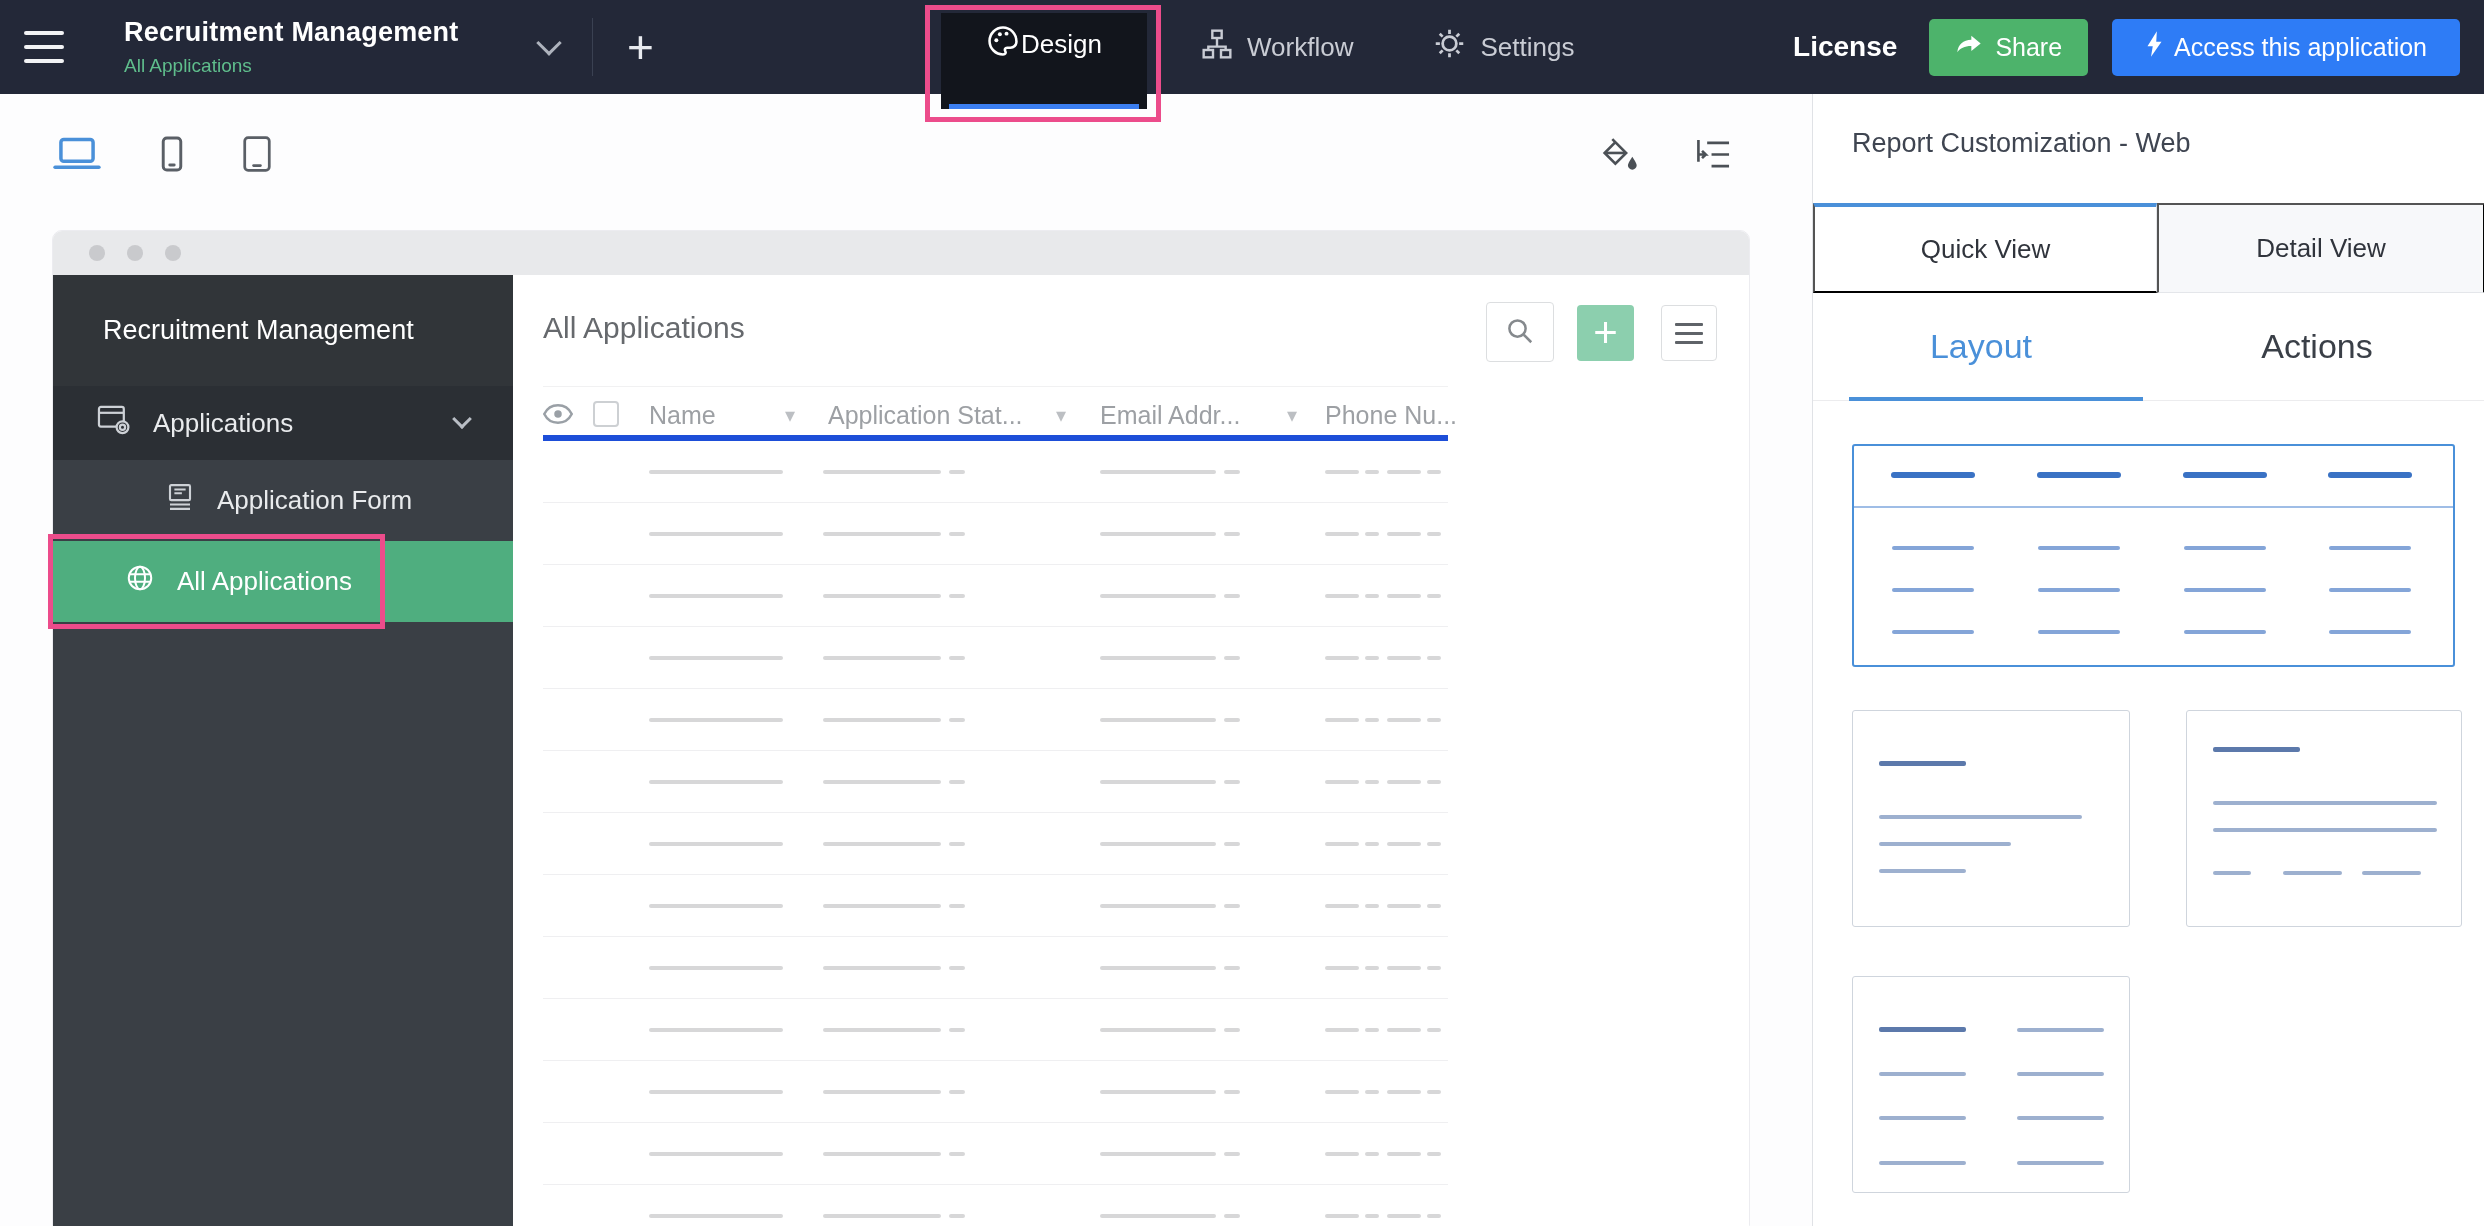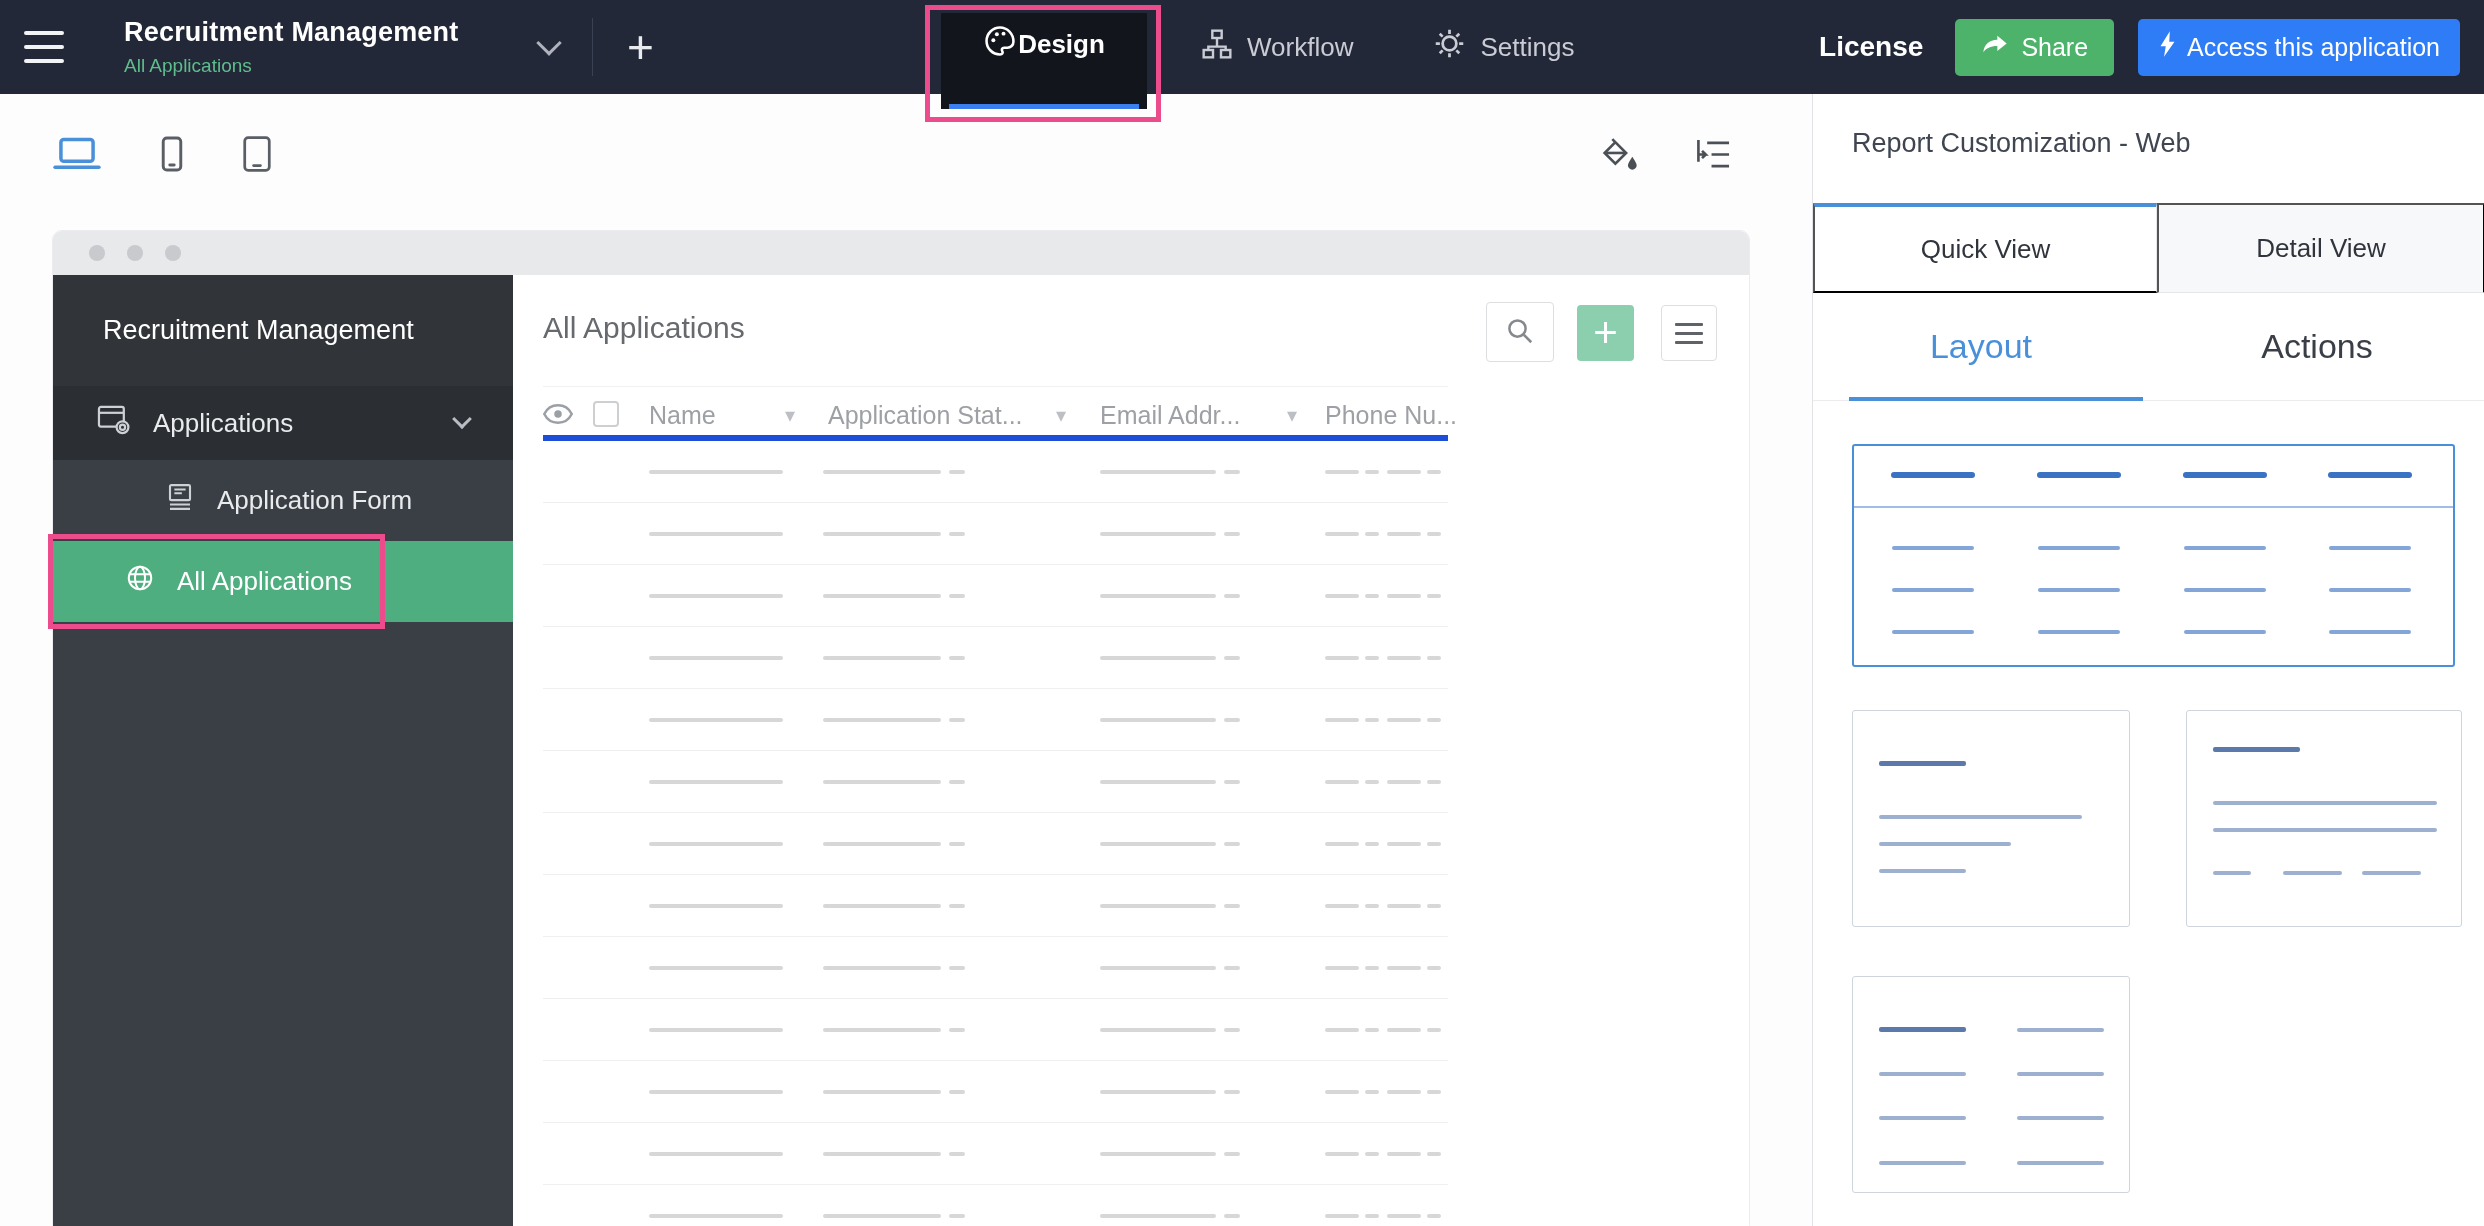--- a/index.html
+++ b/index.html
@@ -18,29 +18,29 @@
   .app-id{margin-left:56px;width:410px}
   .app-title{font-size:27px;font-weight:600;color:#fff;letter-spacing:.2px}
   .app-subtitle{font-size:19px;color:var(--accent-green);margin-top:7px}
   .chev{width:18px;height:18px;border-right:3px solid #aeb3bd;border-bottom:3px solid #aeb3bd;transform:rotate(45deg);margin:-8px 0 0 6px}
   .tb-divider{width:1px;height:58px;background:#3a4152;margin:0 28px 0 34px}
   .tb-plus{font-size:46px;font-weight:300;line-height:1;color:#e8eaef;background:none;border:none;padding:0 6px}
 
   .tb-tabs{position:absolute;left:941px;top:0;height:94px;display:flex;align-items:center;z-index:5}
   .tab{display:flex;align-items:center;gap:14px;font-size:26px;color:#c9ccd4;background:none;border:none}
   .tab-design{align-self:flex-start;margin-top:13px;width:206px;height:96px;background:#12151c;position:relative;
-              display:flex;align-items:center;justify-content:center;gap:1px;padding-bottom:34px;color:#fff;font-weight:700}
+              display:flex;align-items:center;justify-content:center;gap:1px;padding-bottom:34px;color:#fff;font-weight:400}
   .tab-design .underline{position:absolute;left:8px;right:8px;bottom:0;height:5px;background:var(--design-underline)}
   .tab-workflow{margin-left:54px}
   .tab-settings{margin-left:80px}
 
   .tb-right{position:absolute;right:24px;top:0;height:94px;display:flex;align-items:center;gap:24px}
   .license{font-size:28px;font-weight:700;color:#fff;margin-right:8px;background:none;border:none}
   .btn-share{height:57px;padding:0 26px;border:none;border-radius:5px;background:var(--share-green);color:#fff;font-size:25px;display:flex;align-items:center;gap:12px}
-  .btn-access{height:57px;padding:0 20px;border:none;border-radius:5px;background:var(--access-blue);color:#fff;font-size:25px;display:flex;align-items:center;gap:10px}
+  .btn-access{height:57px;padding:0 33px;border:none;border-radius:5px;background:var(--access-blue);color:#fff;font-size:25px;display:flex;align-items:center;gap:10px}
 
   
   .annotation{position:absolute;border:5px solid var(--annotation-pink);z-index:7;pointer-events:none}
   .a-design{left:925px;top:5px;width:236px;height:117px}
   .a-allapps{left:48px;top:534px;width:337px;height:95px}
 
   
   .main{position:absolute;left:0;top:94px;width:2484px;height:1132px;display:flex}
   .canvas{width:1812px;height:1132px;position:relative;background:#fdfdfe}
   .devices{position:absolute;left:52px;top:40px;display:flex;align-items:center;gap:58px}

